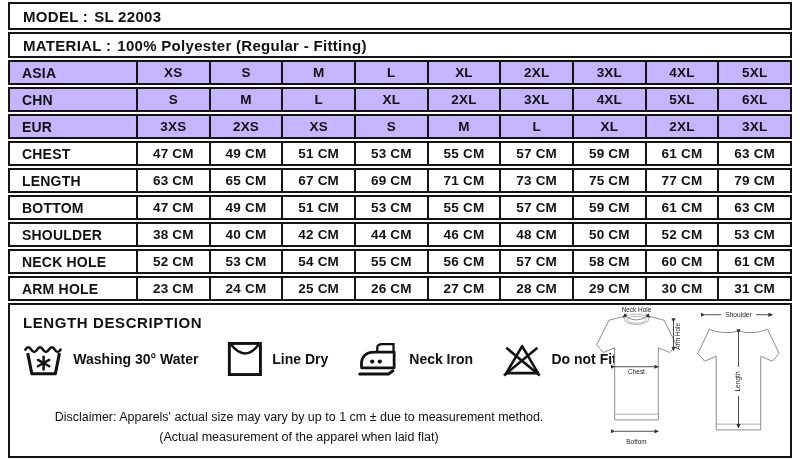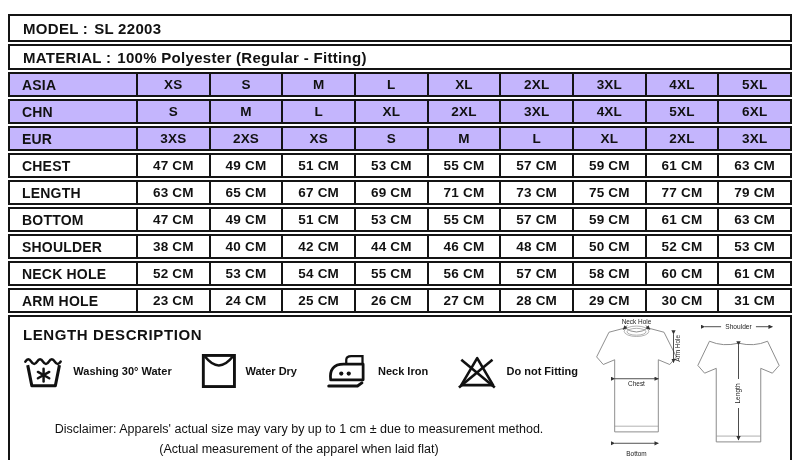--- a/index.html
+++ b/index.html
@@ -1,18 +1,18 @@
 <!DOCTYPE html>
 <html><head>
 <meta charset="utf-8">
 <style>
   html,body{margin:0;padding:0;background:#fff;}
   .root{
     width:800px;height:460px;box-sizing:border-box;
-    padding:14px 8px;position:relative;background:#fff;
+    padding:2px 8px;position:relative;background:#fff;
     font-family:"Liberation Sans",sans-serif;color:#111;
   }
   .table-col{display:flex;flex-direction:column;gap:2px;}
   .trow{
     display:grid;
     grid-template-columns:126px repeat(9,1fr);
     border:2px solid #141414;
     height:25px;box-sizing:border-box;background:#fff;
   }
   .trow.head{display:flex;align-items:center;padding-left:13px;}
@@ -29,21 +29,21 @@
   .hvalue{font-weight:700;font-size:15px;margin-left:6px;letter-spacing:.3px;}
   .bottom-box{
     margin-top:2px;border:2px solid #141414;height:155px;
     box-sizing:border-box;position:relative;background:#fff;
   }
   .wash-title{position:absolute;left:13px;top:9px;font-weight:700;font-size:15px;letter-spacing:.6px;}
   .wash-row{position:absolute;left:13px;top:34px;display:flex;align-items:center;}
   .wash-item{display:flex;align-items:center;margin-right:28px;}
   .wash-icon{display:flex;align-items:flex-end;margin-right:8px;}
   .wash-icon svg{height:40px;width:auto;display:block;}
-  .wash-label{font-weight:700;font-size:11px;white-space:nowrap;}
+  .wash-label{font-weight:700;font-size:14px;white-space:nowrap;}
   .disclaimer{
     position:absolute;left:0;top:102px;width:578px;text-align:center;
     font-weight:400;font-size:12.5px;line-height:20px;
   }
   .diagrams{position:absolute;right:3px;top:1px;display:flex;gap:6px;}
   .diagrams svg{display:block;}
   .dg-outline{fill:#fff;stroke:#888;stroke-width:1;}
   .dg-thin{fill:none;stroke:#999;stroke-width:.8;}
   .dg-arrow{stroke:#333;stroke-width:.9;fill:none;}
   .dg-text{font-family:"Liberation Sans",sans-serif;font-size:6.8px;fill:#222;}
@@ -190,21 +190,21 @@
           </span>
           <span class="wash-label">Washing 30° Water</span>
         </div>
         <div class="wash-item">
           <span class="wash-icon">
             <svg viewBox="0 0 34 36">
               <rect x="3" y="4" width="28" height="28" fill="none" stroke="#111" stroke-width="2.6"></rect>
               <path d="M4.5,5 Q17,21 29.5,5" fill="none" stroke="#111" stroke-width="2.3"></path>
             </svg>
           </span>
-          <span class="wash-label">Water Dry</span>
+          <span class="wash-label">Line Dry</span>
         </div>
         <div class="wash-item">
           <span class="wash-icon">
             <svg viewBox="0 0 36 32">
               <path d="M17,10 L17,7 Q17,4 21,4 L30,4 L30,10" fill="none" stroke="#111" stroke-width="1.8"></path>
               <path d="M4.5,23 Q3,10.5 15,10.5 L30.5,10.5 L30.5,23 Z" fill="none" stroke="#111" stroke-width="2.2" stroke-linejoin="round"></path>
               <circle cx="13" cy="18" r="1.7" fill="#111"></circle>
               <circle cx="19" cy="18" r="1.7" fill="#111"></circle>
               <path d="M3,28 L26,28 L29.5,25.5" fill="none" stroke="#111" stroke-width="2.4" stroke-linecap="round"></path>
             </svg>

